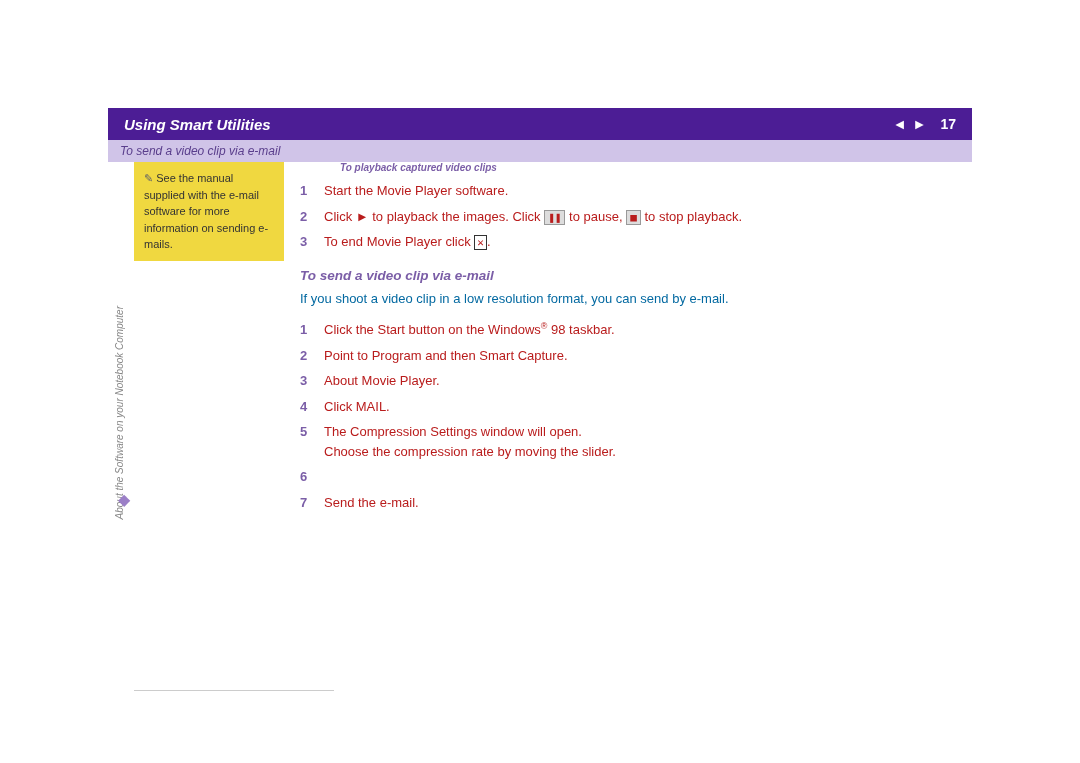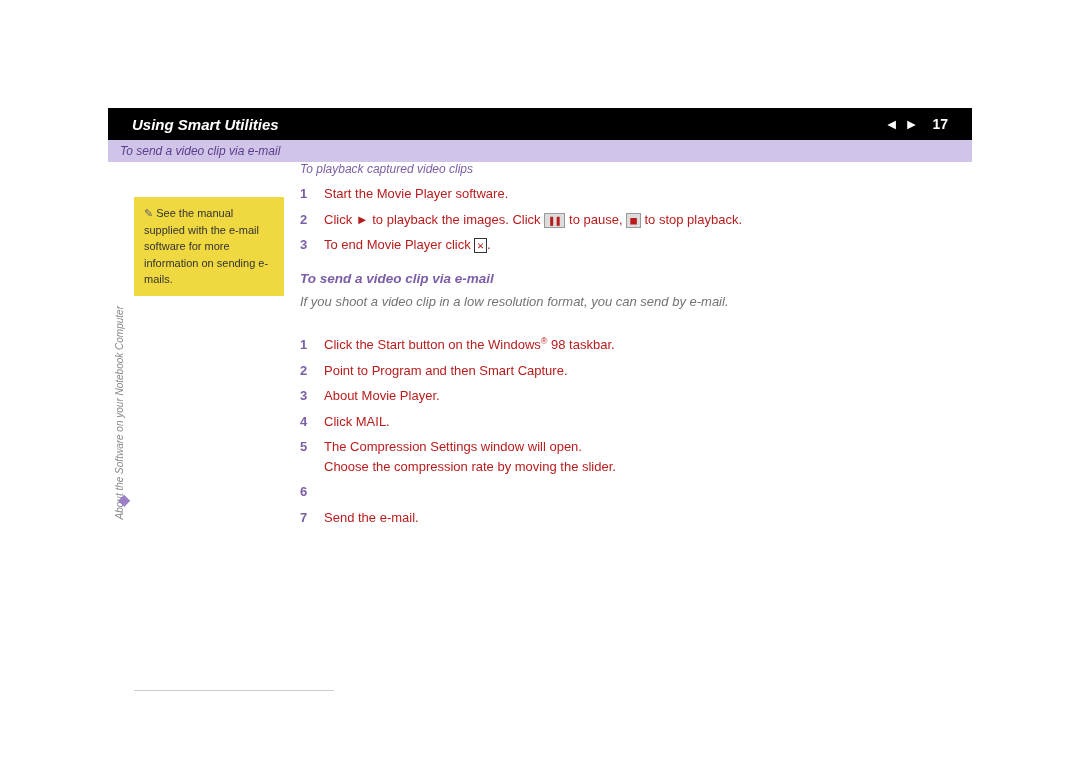--- a/index.html
+++ b/index.html
@@ -21,24 +21,24 @@
       background: #fff;
     }
 
     
     .header-bar {
       position: absolute;
       top: 108px;
       left: 108px;
       right: 108px;
       height: 32px;
-      background: #000000;
+      background: #4c1d95;
       display: flex;
       align-items: center;
-      padding: 0 24px;
+      padding: 0 16px;
     }
 
     .header-title {
       font-style: italic;
       font-weight: bold;
       color: #ffffff;
       font-size: 15px;
       flex: 1;
     }
 
@@ -116,45 +116,45 @@
     .note-box {
       position: absolute;
       top: 162px;
       left: 134px;
       width: 150px;
       background: #f0d840;
       padding: 8px 10px;
       font-size: 11px;
       color: #333;
       line-height: 1.5;
-      margin-top: 35px;
     }
 
     .note-box .note-icon {
       color: #666;
       margin-right: 3px;
       font-size: 11px;
     }
 
     
     .main-content {
       position: absolute;
       top: 162px;
       left: 300px;
       right: 120px;
     }
 
     
     .section-heading {
       font-style: italic;
       color: #7b5ea7;
-      font-size: 12px;
-      font-weight: normal;
+      font-size: 10px;
+      font-weight: bold;
       margin-bottom: 8px;
       margin-top: 0;
+      margin-left: 40px;
     }
 
     .section-heading-2 {
       font-style: italic;
       color: #7b5ea7;
       font-size: 13.5px;
       font-weight: bold;
       margin-bottom: 6px;
       margin-top: 16px;
     }
@@ -191,24 +191,23 @@
       font-weight: bold;
       font-family: monospace;
       background: #ddd;
       padding: 0 3px;
       font-size: 11px;
       border: 1px solid #999;
     }
 
     .intro-text {
       font-size: 13px;
-      color: #737373;
-      margin-bottom: 24px;
+      color: #0369a1;
+      margin-bottom: 12px;
       line-height: 1.5;
-      font-style: italic;
     }
 
     
     .bottom-line {
       position: absolute;
       bottom: 72px;
       left: 134px;
       width: 200px;
       height: 1px;
       background: #ccc;

